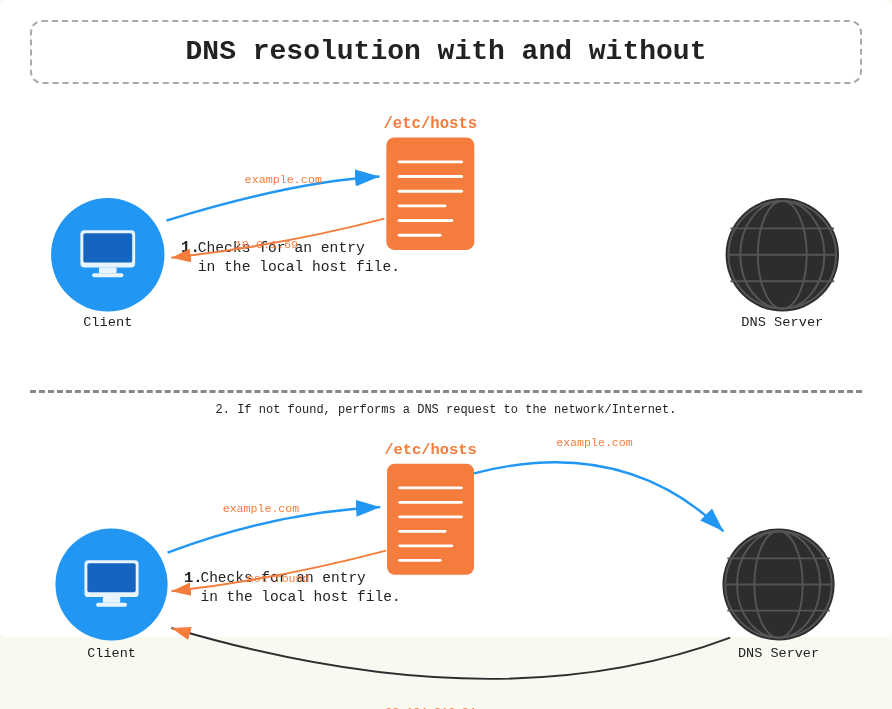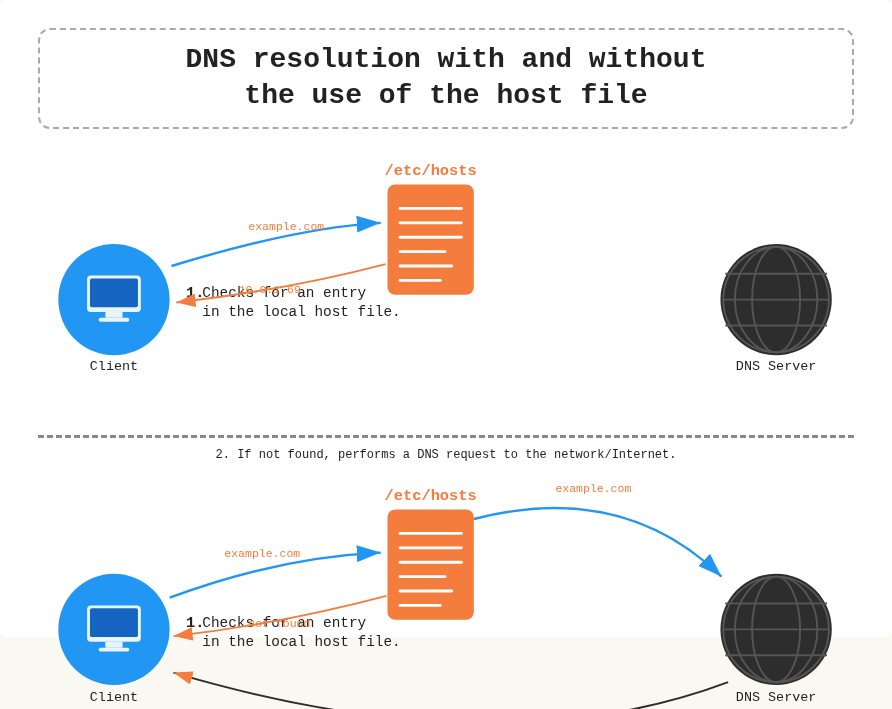--- a/index.html
+++ b/index.html
@@ -10,21 +10,21 @@
       font-family: 'Courier New', Courier, monospace;
       overflow: hidden;
       position: relative;
     }
 
     .main-container {
       width: 892px;
       height: 637px;
       background: white;
       position: relative;
-      padding: 18px;
+      padding: 10px;
       border-radius: 6px;
     }
 
     
     .title-box {
       border: 2px dashed #aaa;
       border-radius: 12px;
       text-align: center;
       padding: 12px 20px;
       margin: 10px 20px 16px 20px;
@@ -123,21 +123,20 @@
     }
   </style>
 </head>
 <body>
 
 <div class="main-container">
 
   <div class="title-box">
     <div class="title-text">
       <span>DNS resolution with and without</span><br>
-      <span>the use of the host file</span>
     </div>
   </div>
 
   <div class="section">
     <svg class="diagram-svg" viewBox="0 0 892 290">
 
       <defs>
         <marker id="arrowBlue1" markerWidth="10" markerHeight="7" refX="10" refY="3.5" orient="auto">
           <polygon points="0 0, 10 3.5, 0 7" class="arrowhead-blue"></polygon>
         </marker>

